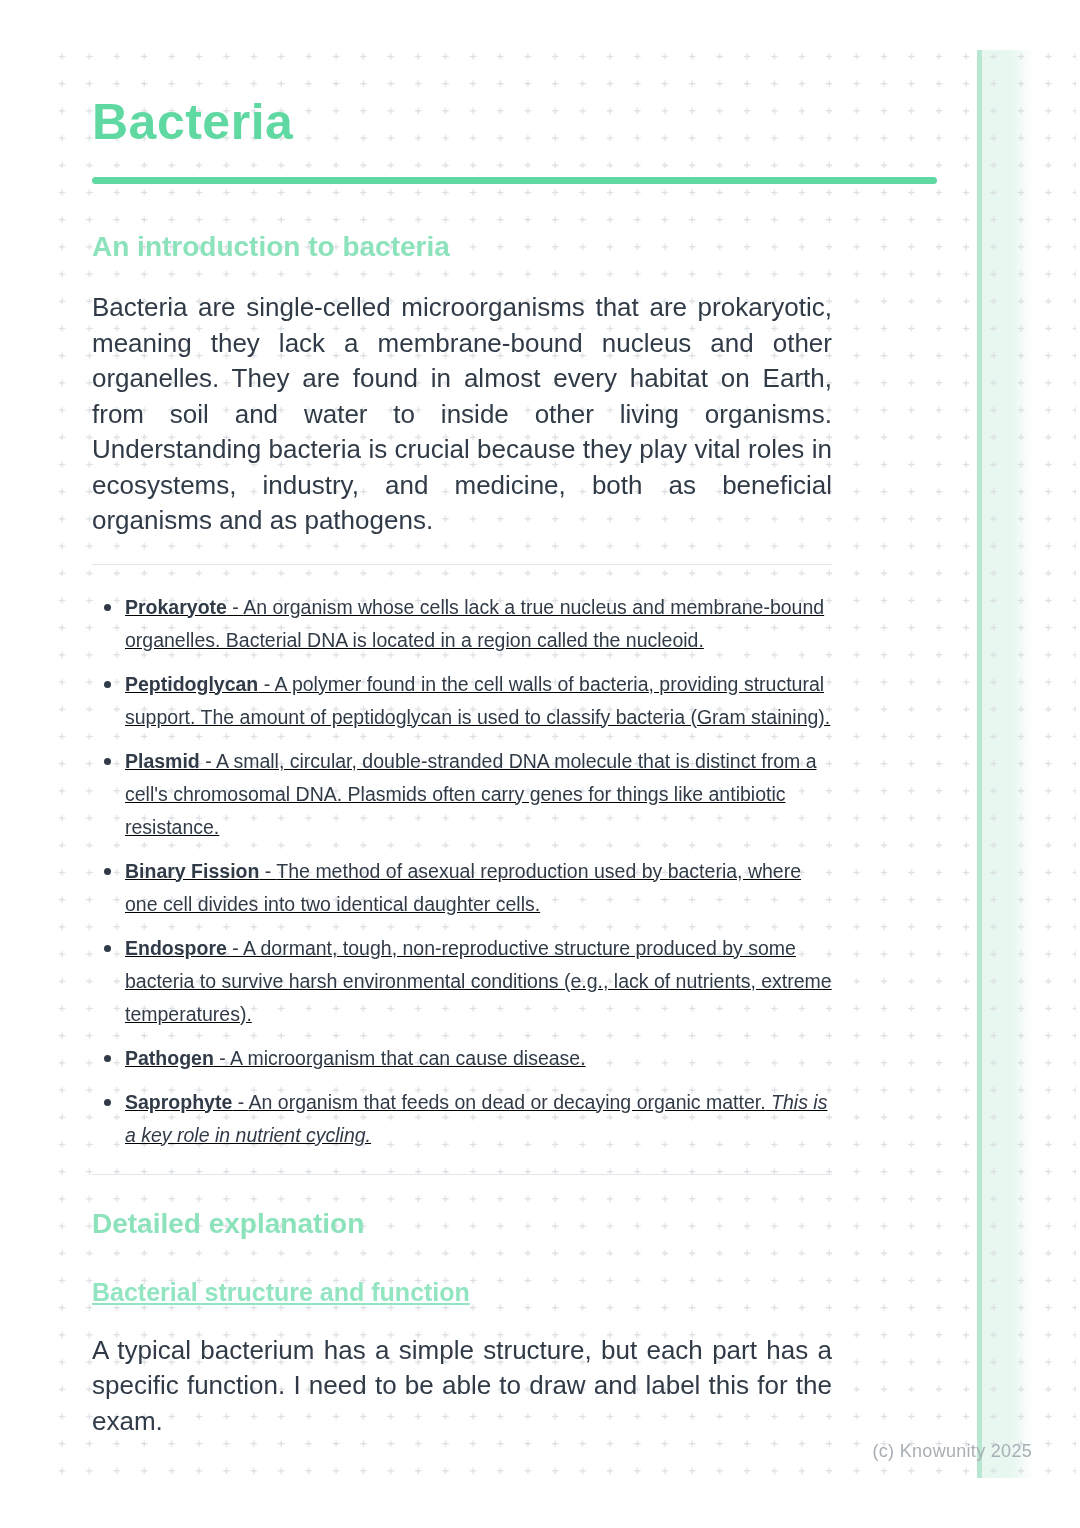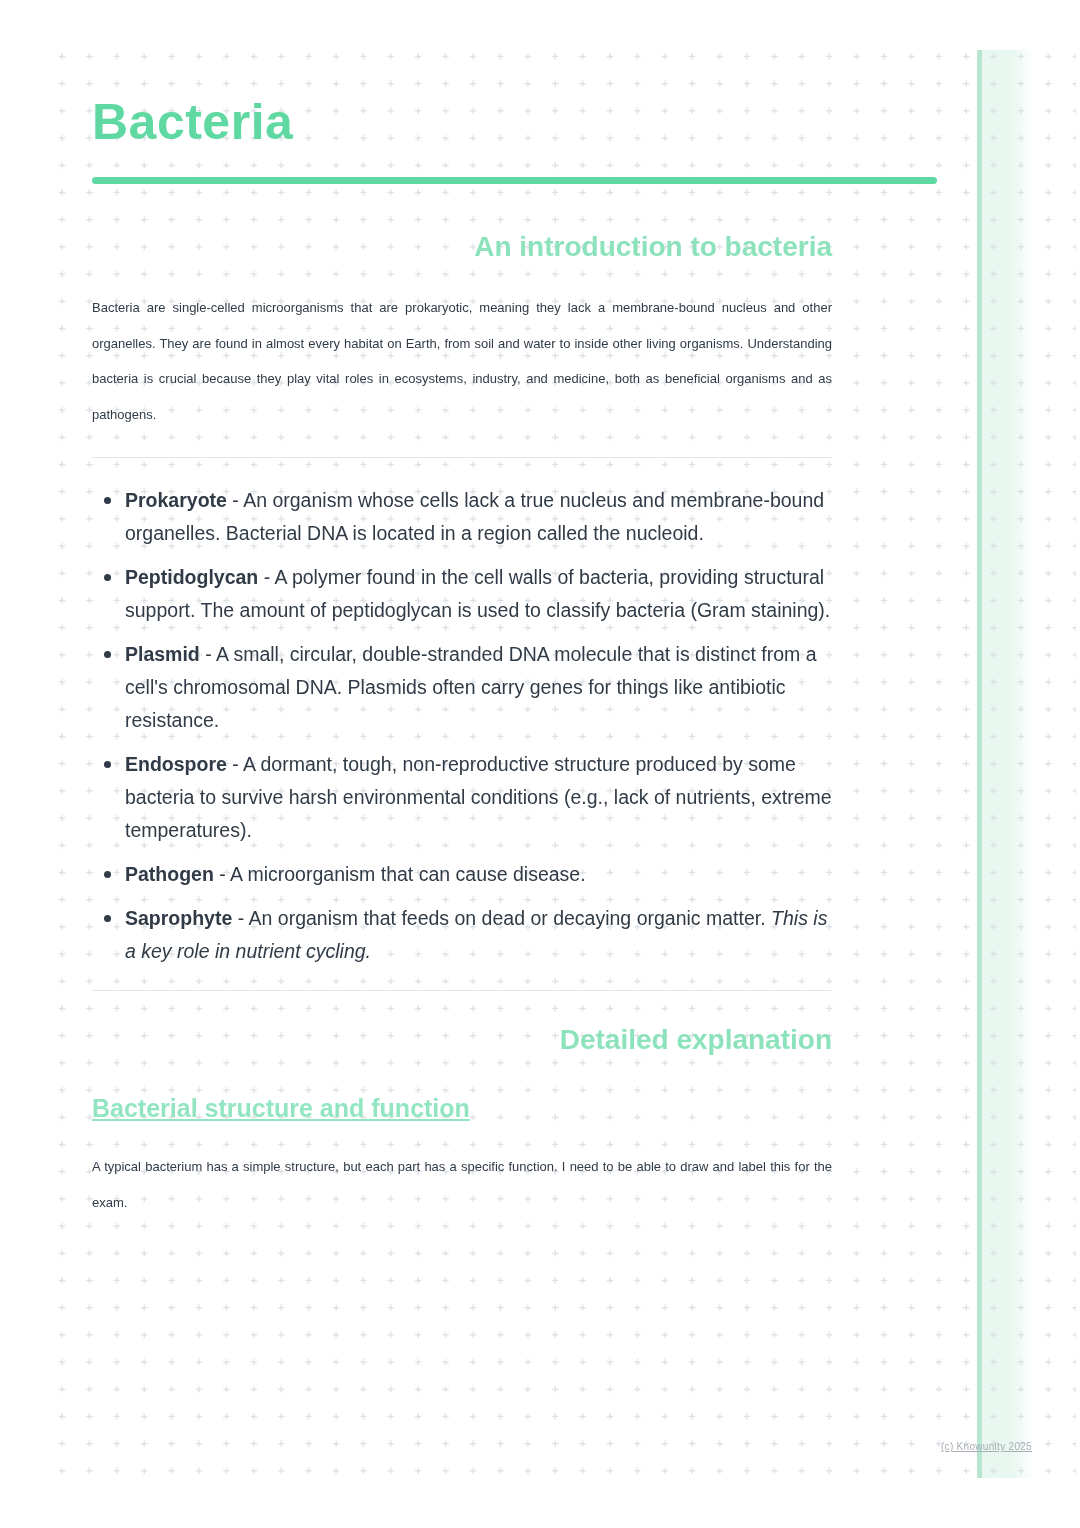--- a/index.html
+++ b/index.html
@@ -56,54 +56,54 @@
     border-radius: 4px;
     background: var(--title-green);
   }
   h2.section-heading {
     margin: 0;
     margin-top: 46px;
     font-size: 28px;
     line-height: 34px;
     font-weight: 700;
     color: var(--heading-green);
-    text-align: right;
   }
   h2.section-heading.key { margin-top: 36px; }
   h2.section-heading.detailed { margin-top: 32px; }
   h3.sub-heading {
     margin: 0;
     margin-top: 36px;
     font-size: 25px;
     line-height: 30px;
     font-weight: 700;
     color: var(--subheading-green);
     text-decoration: underline;
   }
   p.body {
     margin: 0;
     margin-top: 26px;
-    font-size: 13px;
+    font-size: 26px;
     line-height: 35.5px;
     color: var(--body-text);
     text-align: justify;
   }
   hr.divider {
     border: none;
     border-top: 1px solid var(--divider);
     margin: 0;
     margin-top: 25px;
     width: 740px;
   }
   hr.divider.second { margin-top: 22px; }
   ul.defs {
     list-style: none;
     margin: 0;
     padding: 0;
     margin-top: 26px;
+    text-decoration: underline;
   }
   ul.defs li {
     position: relative;
     padding-left: 33px;
     font-size: 19.5px;
     line-height: 33px;
     color: var(--body-text);
     margin-bottom: 11px;
   }
   ul.defs li::before {
@@ -115,24 +115,23 @@
     height: 7px;
     border-radius: 50%;
     background: var(--body-text);
   }
   ul.defs .term { font-weight: 700; }
   ul.defs .note { font-style: italic; }
   .copyright {
     position: absolute;
     top: 1441px;
     right: 68px;
-    font-size: 10px;
+    font-size: 18px;
     letter-spacing: 0.3px;
     color: var(--copyright-gray);
-    text-decoration: underline;
   }
 </style>
 </head>
 <body>
 
 <div class="page">
 
   <div class="strip"></div>
 
   <svg class="dots" xmlns="http://www.w3.org/2000/svg" width="1021" height="1426">
@@ -152,20 +151,21 @@
     <h2 class="section-heading">An introduction to bacteria</h2>
     <p class="body">Bacteria are single-celled microorganisms that are prokaryotic, meaning they lack a membrane-bound nucleus and other organelles. They are found in almost every habitat on Earth, from soil and water to inside other living organisms. Understanding bacteria is crucial because they play vital roles in ecosystems, industry, and medicine, both as beneficial organisms and as pathogens.</p>
 
     <hr class="divider">
 
 
     <ul class="defs" id="defs-list">
         <li><b class="term">Prokaryote</b><span class="sep"> - </span><span class="def">An organism whose cells lack a true nucleus and membrane-bound organelles. Bacterial DNA is located in a region called the nucleoid.</span></li>
         <li><b class="term">Peptidoglycan</b><span class="sep"> - </span><span class="def">A polymer found in the cell walls of bacteria, providing structural support. The amount of peptidoglycan is used to classify bacteria (Gram staining).</span></li>
         <li><b class="term">Plasmid</b><span class="sep"> - </span><span class="def">A small, circular, double-stranded DNA molecule that is distinct from a cell's chromosomal DNA. Plasmids often carry genes for things like antibiotic resistance.</span></li>
+        <li><b class="term">Binary Fission</b><span class="sep"> - </span><span class="def">The method of asexual reproduction used by bacteria, where one cell divides into two identical daughter cells.</span></li>
         <li><b class="term">Endospore</b><span class="sep"> - </span><span class="def">A dormant, tough, non-reproductive structure produced by some bacteria to survive harsh environmental conditions (e.g., lack of nutrients, extreme temperatures).</span></li>
         <li><b class="term">Pathogen</b><span class="sep"> - </span><span class="def">A microorganism that can cause disease.</span></li>
         <li><b class="term">Saprophyte</b><span class="sep"> - </span><span class="def">An organism that feeds on dead or decaying organic matter.</span> <em class="note">This is a key role in nutrient cycling.</em></li>
       </ul>
 
     <hr class="divider second">
 
     <h2 class="section-heading detailed">Detailed explanation</h2>
     <h3 class="sub-heading">Bacterial structure and function</h3>
     <p class="body">A typical bacterium has a simple structure, but each part has a specific function. I need to be able to draw and label this for the exam.</p>

